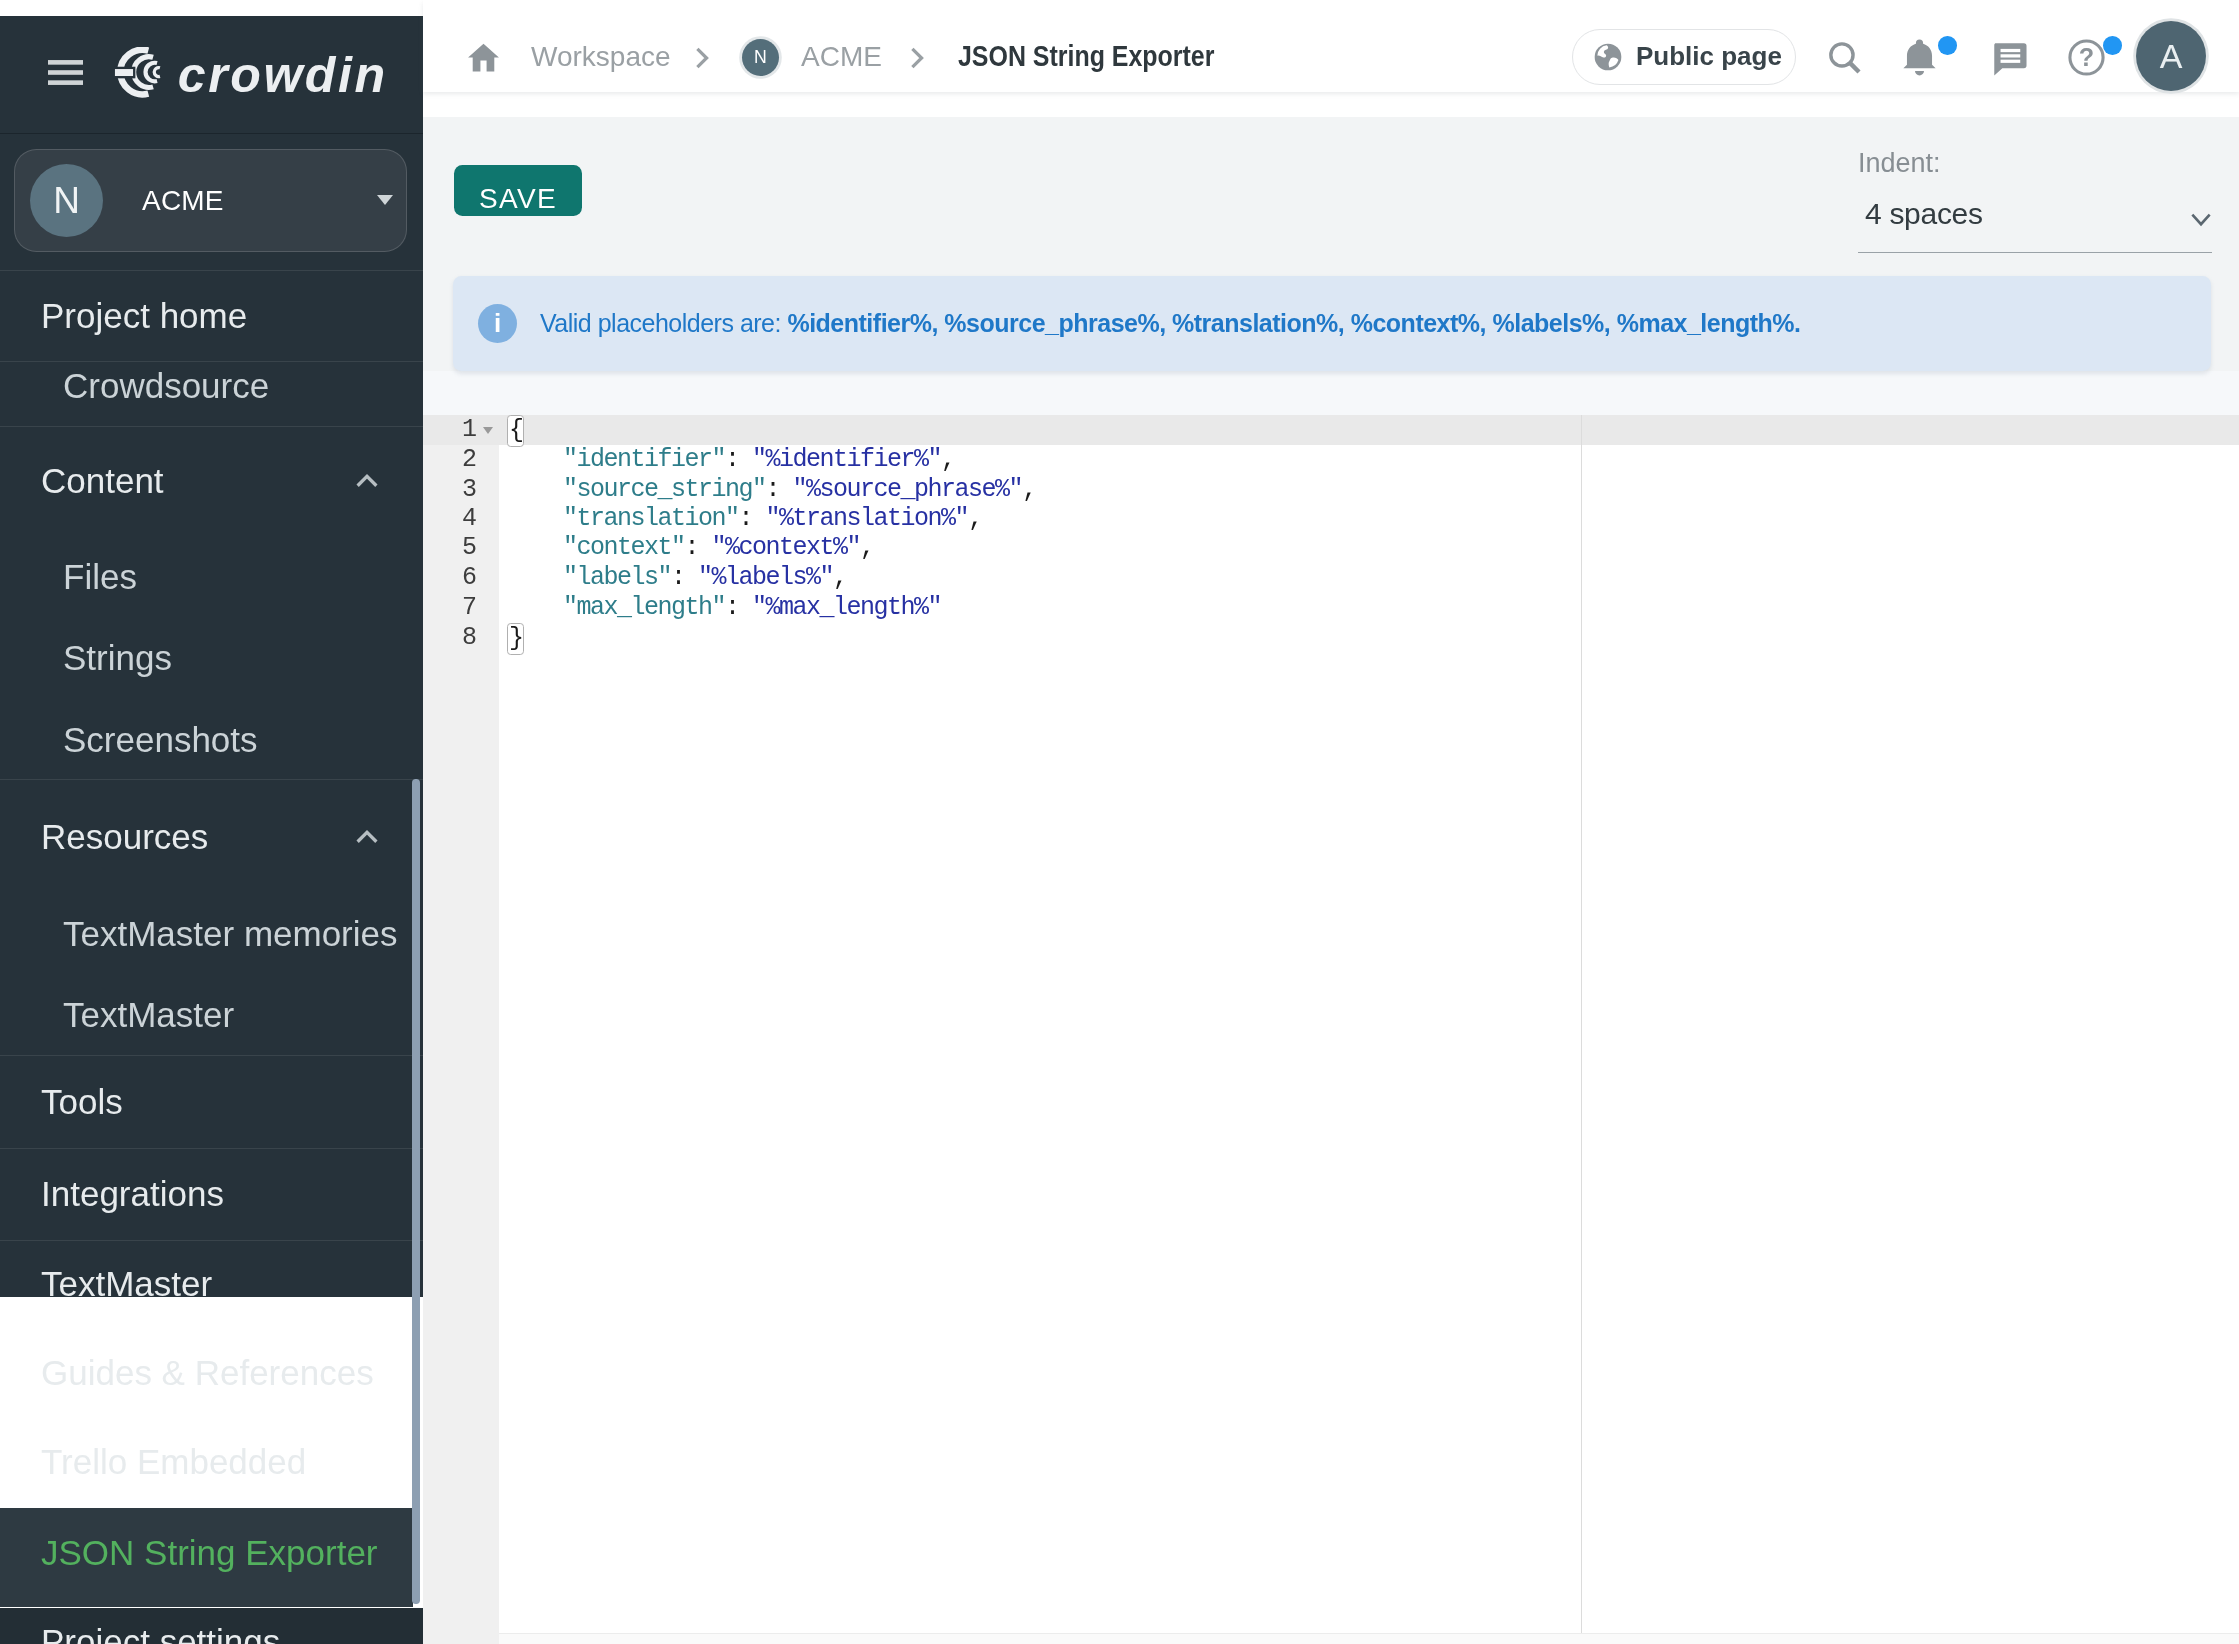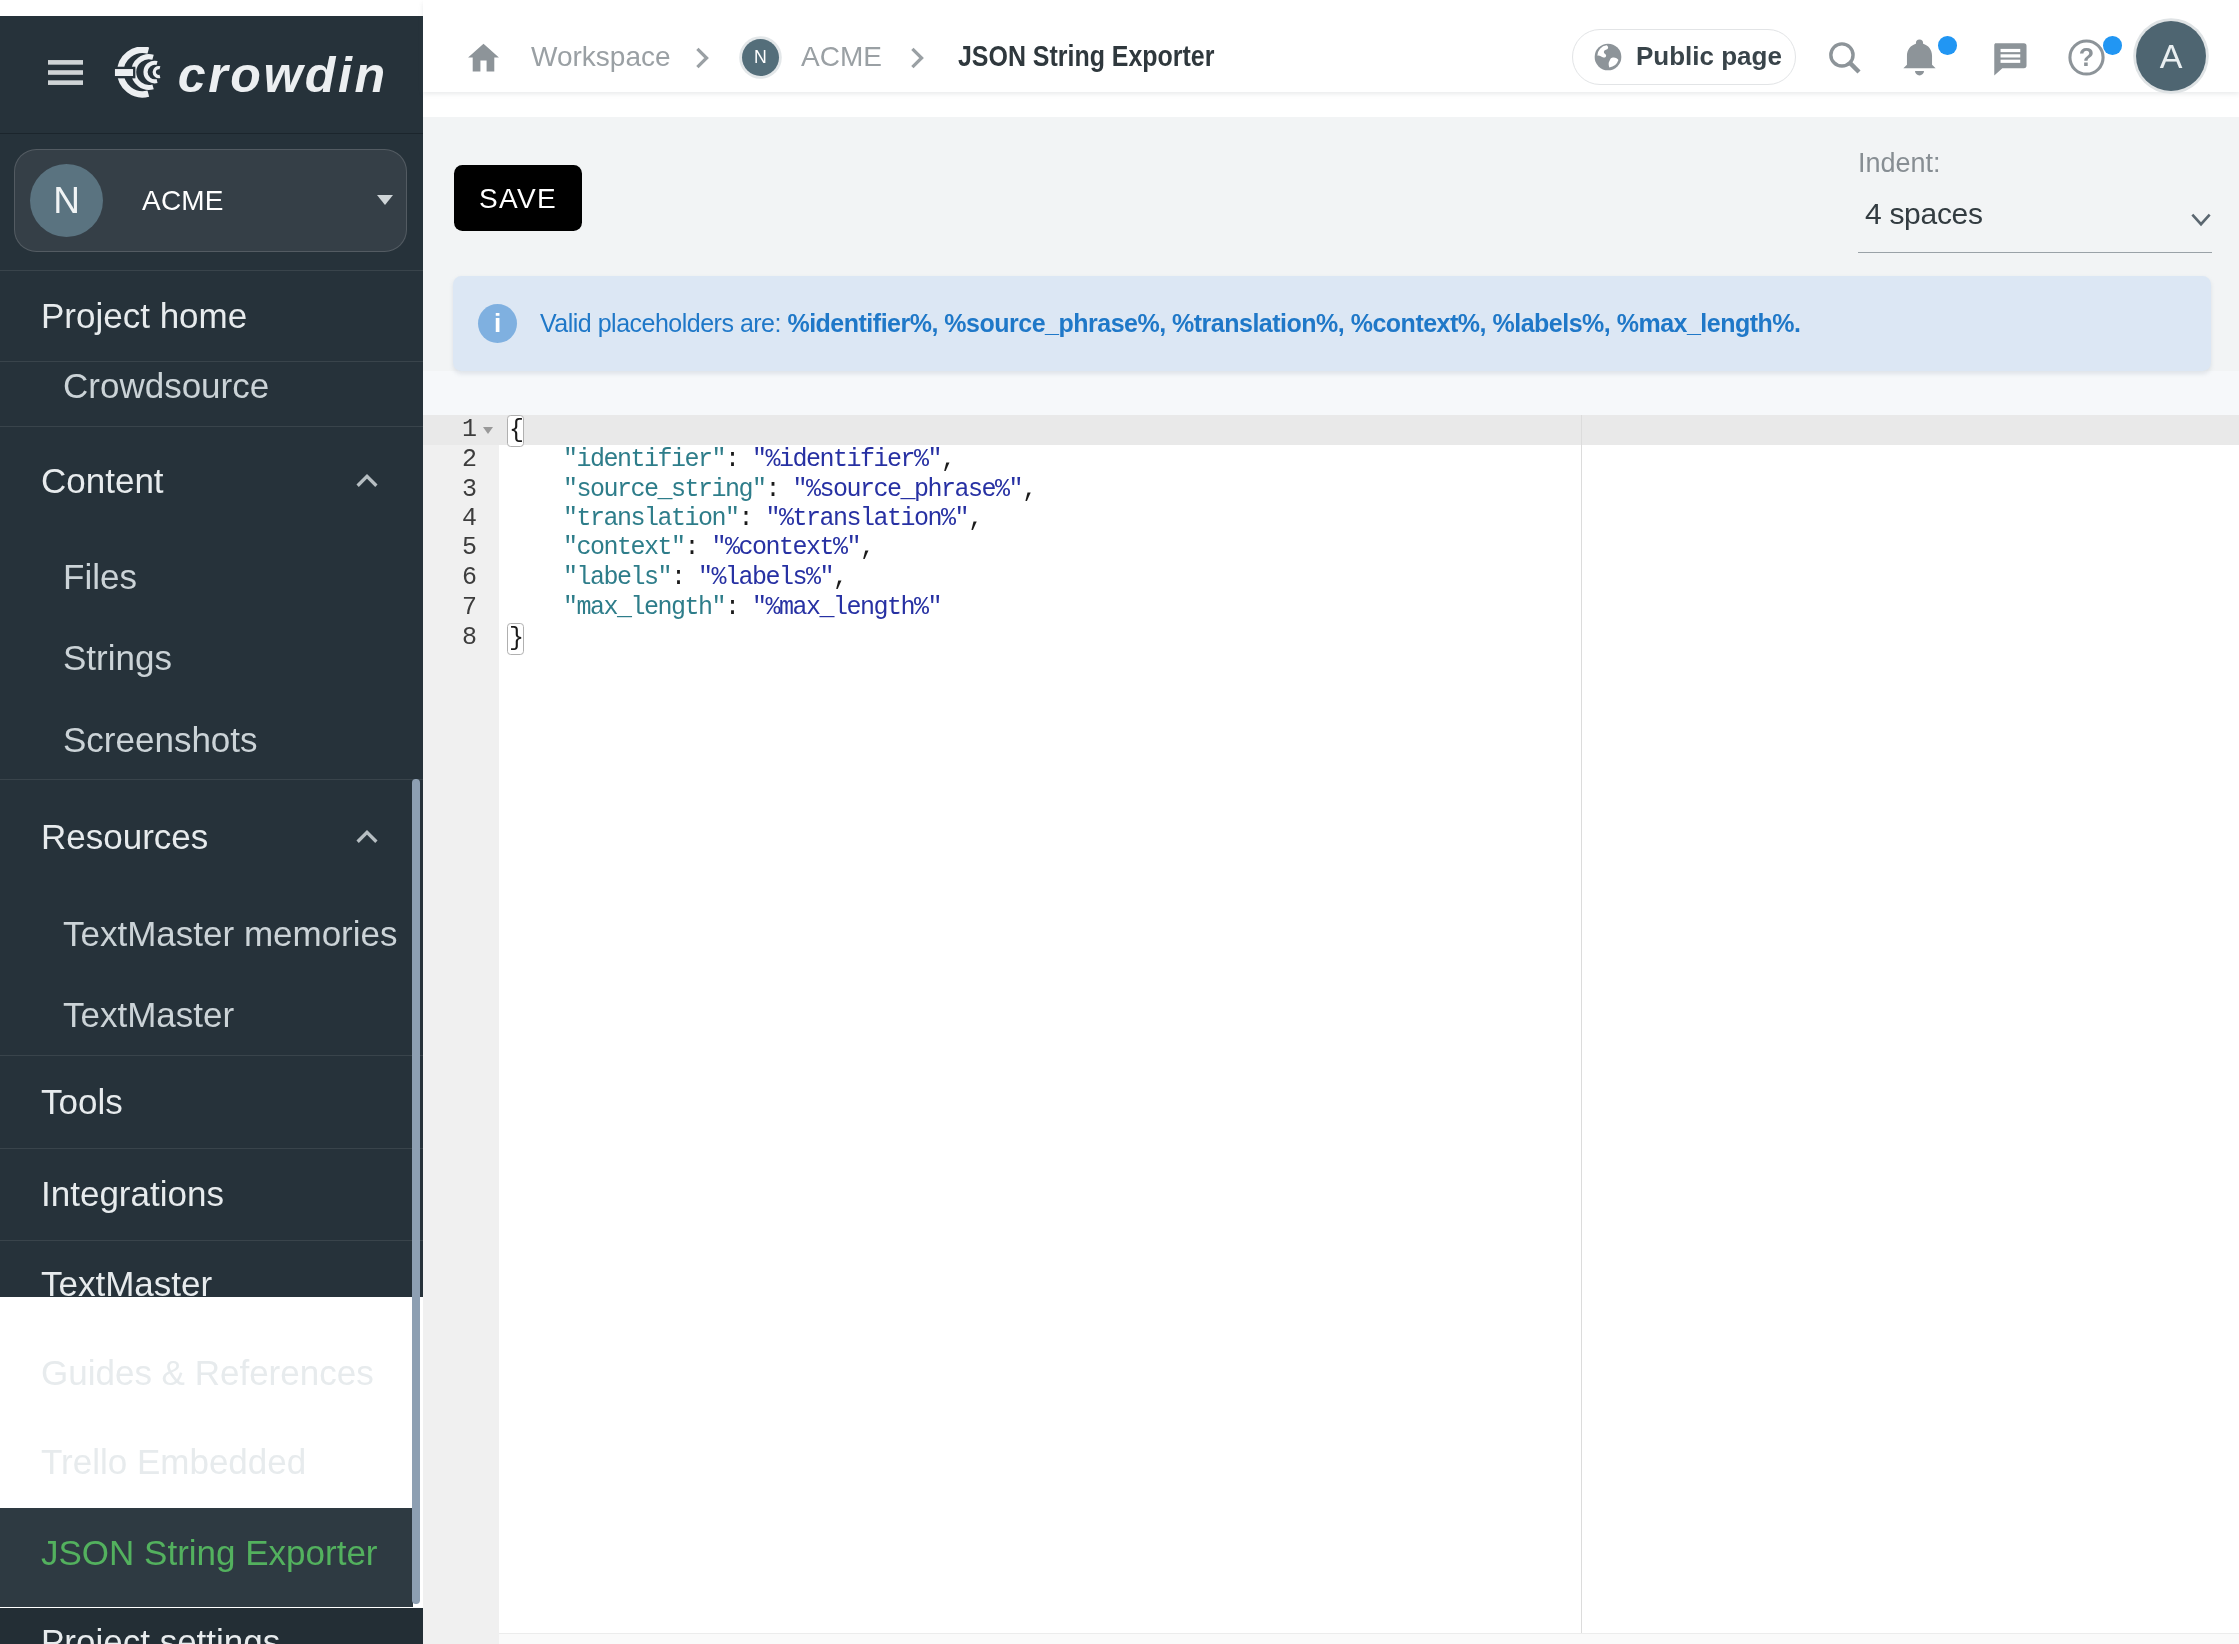--- a/index.html
+++ b/index.html
@@ -34,21 +34,21 @@
   #bc-n { position:absolute; left:319px; top:39px; width:37px; height:37px; border-radius:50%;
     background:#546e7a; color:#fff; font-size:17.7px; text-align:center; line-height:37px;
     box-shadow:0 0 0 2.8px #e3e7e9; }
   #pill { position:absolute; left:1149px; top:29px; width:224px; height:56px;
     border:1.9px solid #e2e4e6; border-radius:29px; background:#fff; }
   #pill span { position:absolute; left:63px; top:0; height:52px; line-height:52px;
     color:#39444a; font-size:26px; font-weight:700; }
   
   #content { position:absolute; left:423px; top:117px; width:1816px; height:298px;
     background:#f2f4f5; }
-  #save { position:absolute; left:31px; top:48px; width:128px; height:66px; background:#000000;
+  #save { position:absolute; left:31px; top:48px; width:128px; height:51px; background:#0f766e;
     border-radius:8.4px; color:#fff; font-size:28px; font-weight:500; letter-spacing:1.4px;
     text-align:center; line-height:67px; }
   #indent-label { position:absolute; left:1435px; top:31px; color:#878e93; font-size:27px; }
   #indent-val { position:absolute; left:1442px; top:80px; color:#333c41; font-size:30px; letter-spacing:-0.3px; }
   #indent-line { position:absolute; left:1435px; top:135px; width:354px; height:0.9px; background:#9aa2a7; }
   #banner { position:absolute; left:30px; top:159px; width:1758px; height:95px;
     background:#dce7f4; border-radius:8.4px; box-shadow:0 2.8px 4.7px rgba(120,140,160,0.18); }
   #banner-i { position:absolute; left:25px; top:28px; width:39px; height:39px; border-radius:50%;
     background:#7fb0e0; color:#fff; font-size:26px; font-weight:700; text-align:center; line-height:39px; }
   #banner-text { position:absolute; left:87px; top:0; height:95px; line-height:95px;

